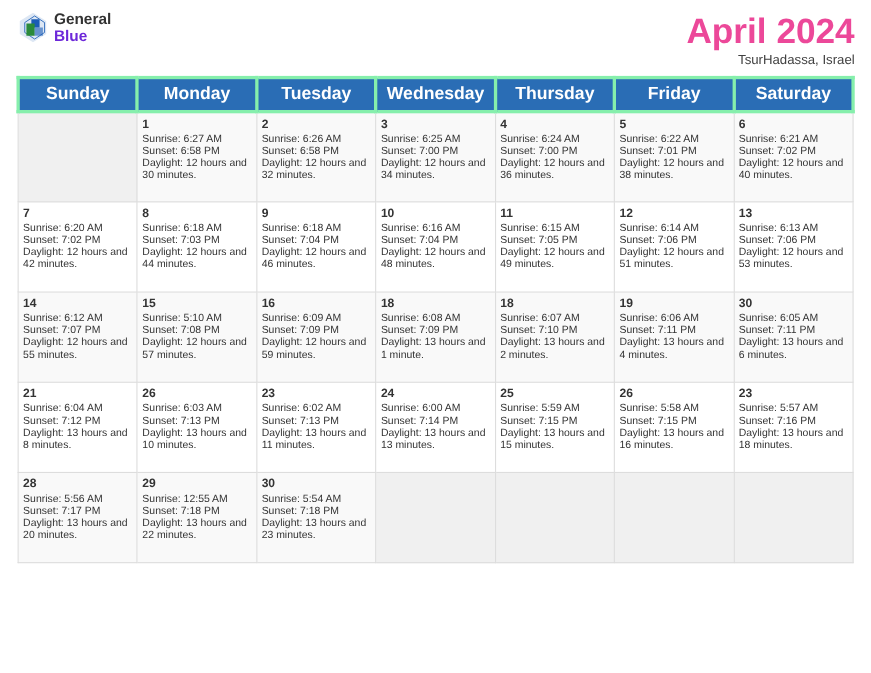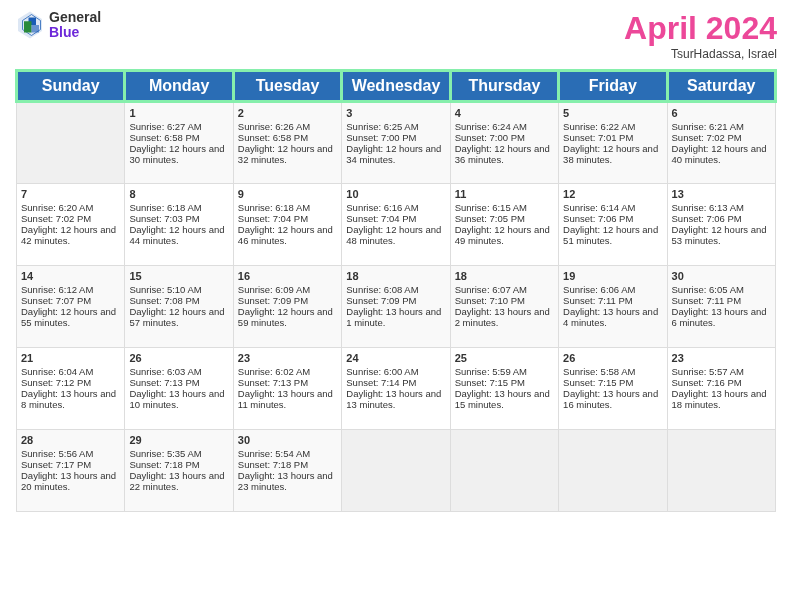--- a/index.html
+++ b/index.html
@@ -252,21 +252,21 @@
         <span>Sunrise: 5:57 AM</span><br>
         <span>Sunset: 7:16 PM</span><br>
         <span>Daylight: 13 hours and 18 minutes.</span></td>
         </tr>
         <tr>
           <td><span class="day-num">28</span>
         <span>Sunrise: 5:56 AM</span><br>
         <span>Sunset: 7:17 PM</span><br>
         <span>Daylight: 13 hours and 20 minutes.</span></td>
           <td><span class="day-num">29</span>
-        <span>Sunrise: 5:35 AM</span><br>
+        <span>Sunrise: 12:55 AM</span><br>
         <span>Sunset: 7:18 PM</span><br>
         <span>Daylight: 13 hours and 22 minutes.</span></td>
           <td><span class="day-num">30</span>
         <span>Sunrise: 5:54 AM</span><br>
         <span>Sunset: 7:18 PM</span><br>
         <span>Daylight: 13 hours and 23 minutes.</span></td>
           <td class="empty-cell"></td>
           <td class="empty-cell"></td>
           <td class="empty-cell"></td>
           <td class="empty-cell"></td>

